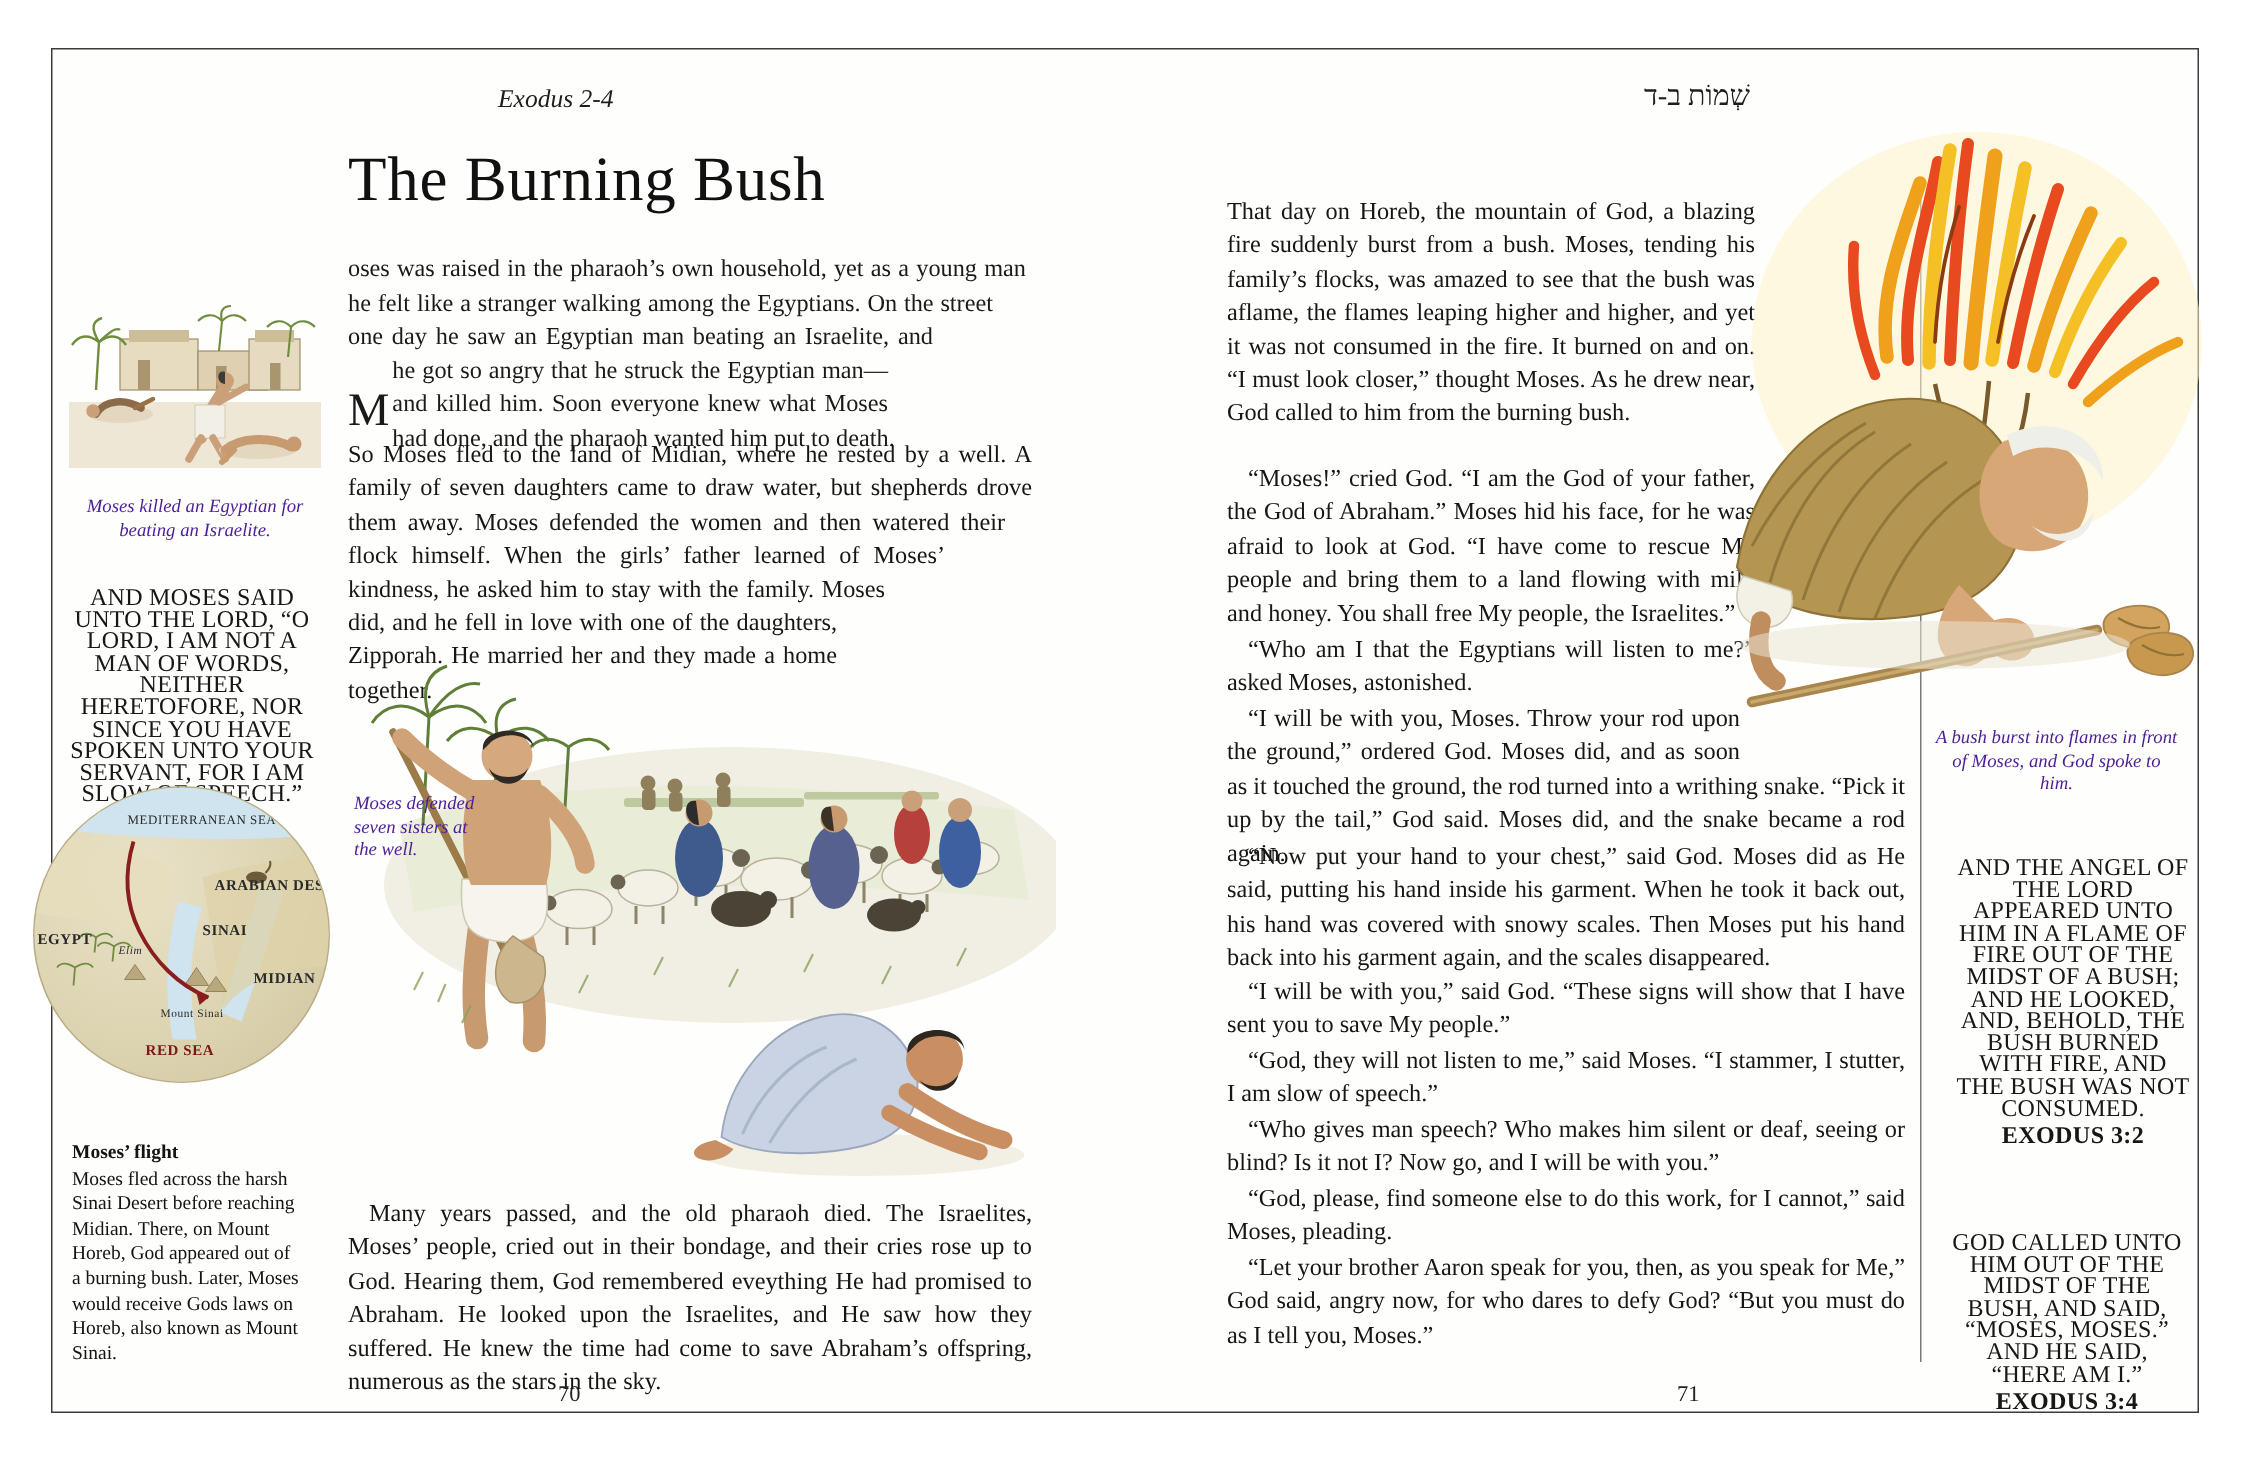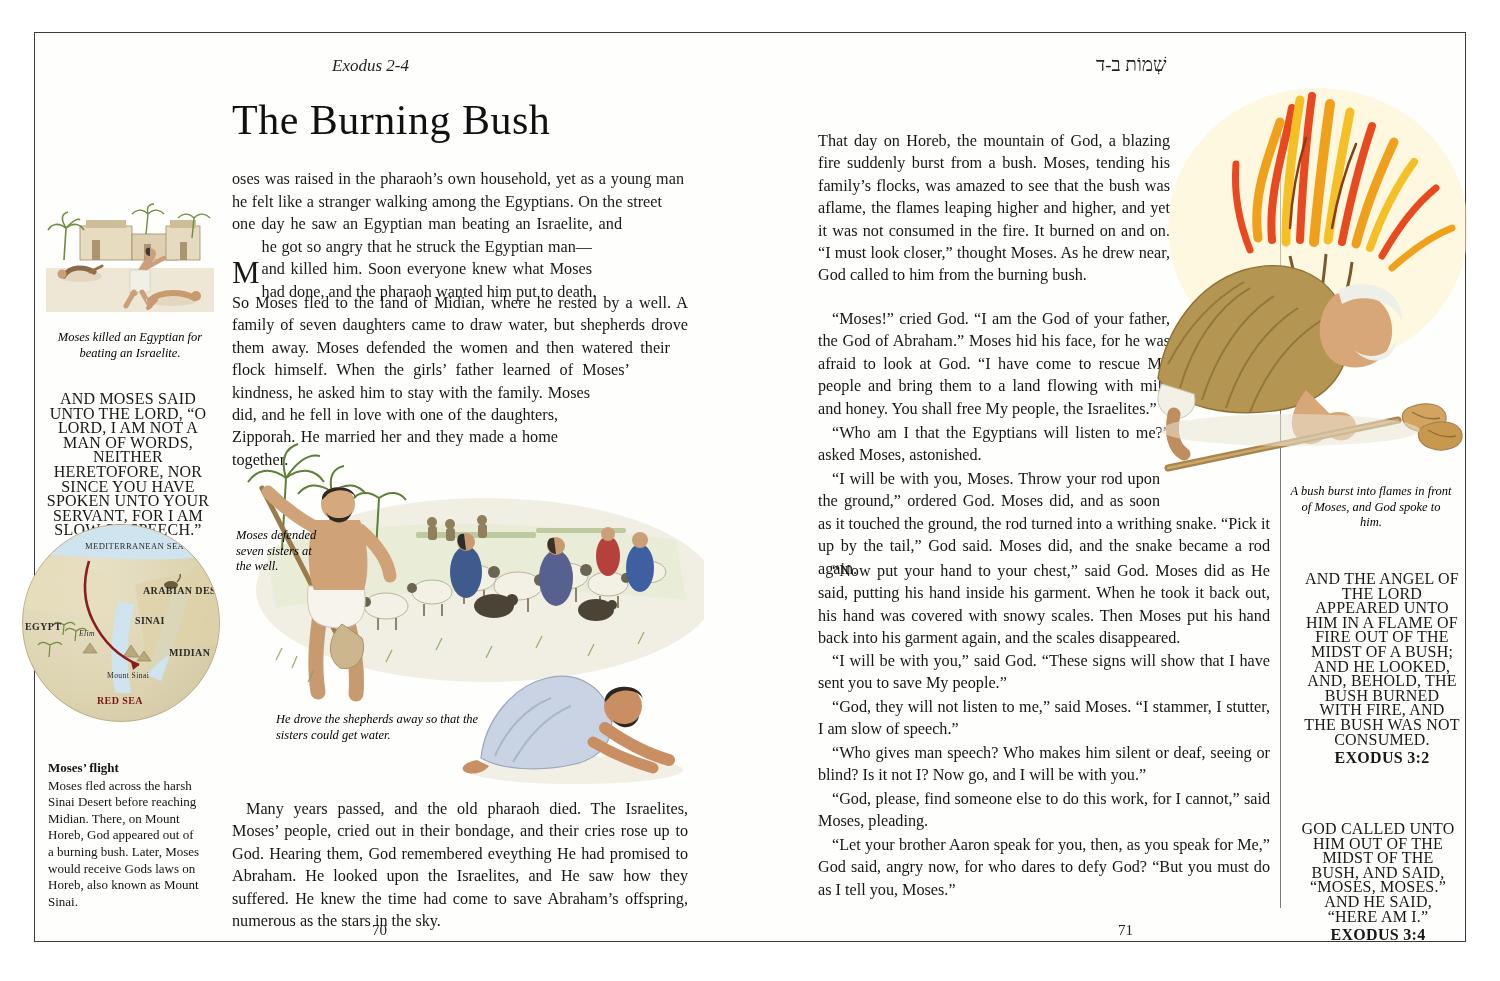--- a/index.html
+++ b/index.html
@@ -91,21 +91,21 @@
   .shape-float { float: right; clear: right; height: 22.4px; }
 
   
   .caption {
     position: absolute;
     font-family: "Liberation Serif", serif;
     font-style: italic;
     font-size: 12.5px;
     line-height: 15.5px;
     text-align: center;
-    color: #000000;
+    color: #4c1d95;
   }
   .caption.left-align { text-align: left; }
 
   
   .scripture {
     position: absolute;
     font-family: "Liberation Serif", serif;
     font-size: 16px;
     line-height: 14.6px;
     letter-spacing: 0.2px;
@@ -442,21 +442,20 @@
       </g>
 
       <g stroke="#8aa15b" stroke-width="1.4" opacity="0.8">
         <path d="M40 260 l6 -12 M56 268 l5 -12 M72 282 l6 -12 M150 262 l6 -12 M200 250 l6 -12 M250 258 l6 -12 M300 248 l6 -12 M352 256 l6 -12 M402 244 l6 -12"></path>
       </g>
     </svg>
   </div>
 
   <div class="caption left-align" style="left:236px; top:528px; width:82px;">Moses defended seven sisters at the well.</div>
 
-  <div class="caption left-align" style="left:276px; top:712px; width:220px;">He drove the shepherds away so that the sisters could get water.</div>
 
   <div class="art kneeling">
     <svg width="230" height="135" viewBox="0 0 230 135">
       <ellipse cx="120" cy="120" rx="108" ry="14" fill="#f2efe4"></ellipse>
 
       <path d="M26 108 C30 70 58 36 92 28 C126 20 150 40 156 66 C160 90 146 108 120 114 C86 122 46 120 26 108 Z" fill="#c9d3e4" stroke="#9aa7bd" stroke-width="1.2"></path>
       <path d="M40 106 C50 82 70 58 96 48" fill="none" stroke="#aab6ca" stroke-width="2"></path>
       <path d="M58 112 C72 88 92 66 116 56" fill="none" stroke="#aab6ca" stroke-width="2"></path>
 
       <circle cx="168" cy="56" r="19" fill="#c98f63"></circle>

